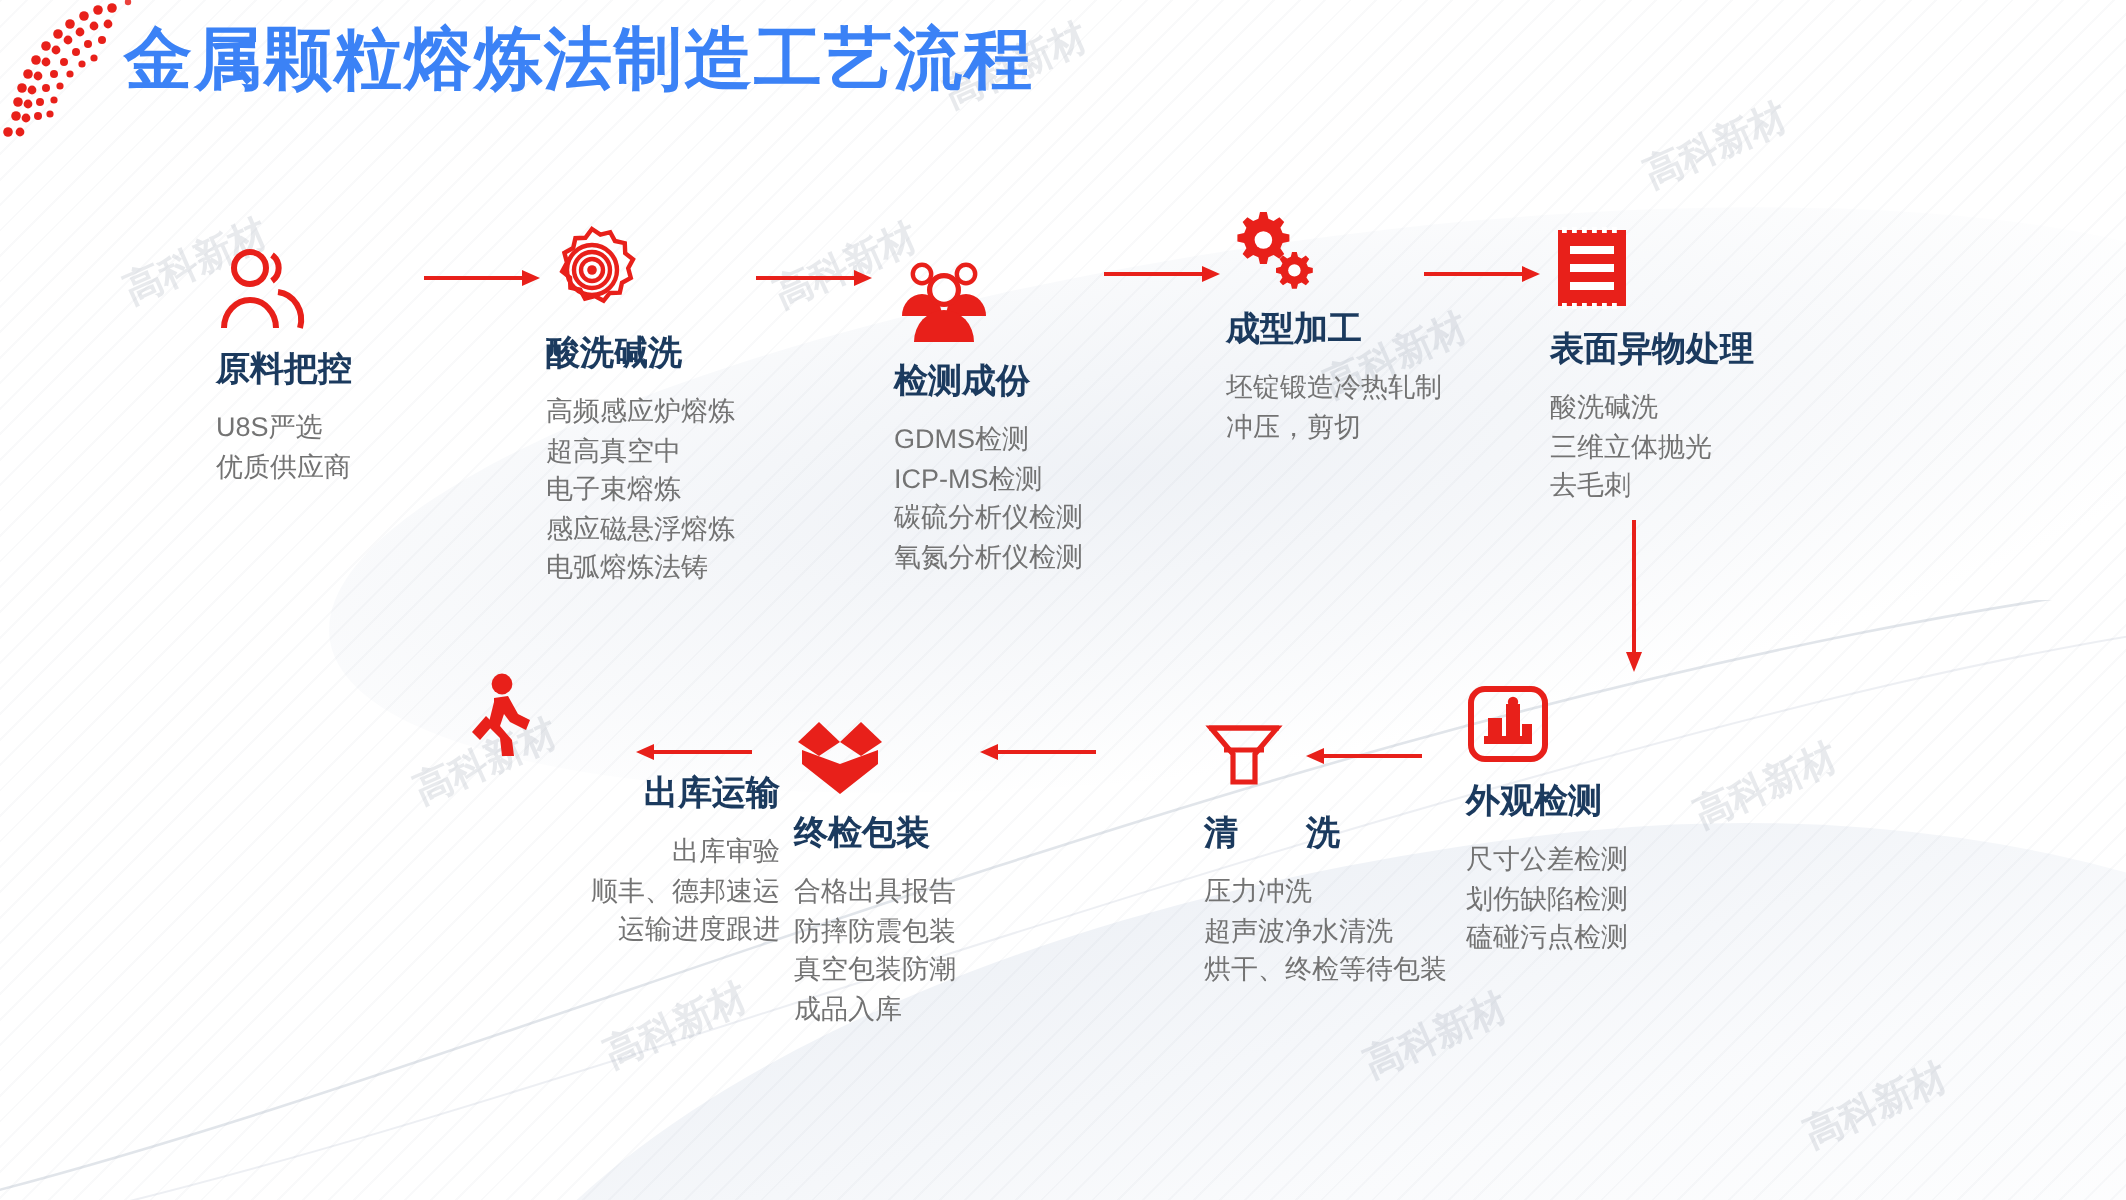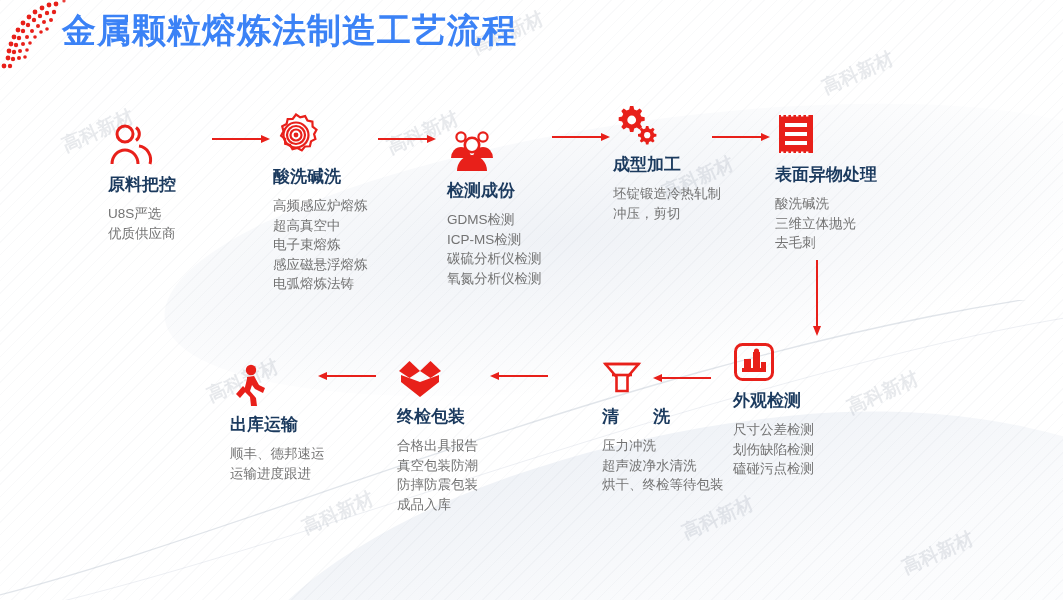--- a/index.html
+++ b/index.html
@@ -362,37 +362,38 @@
       <g fill="#e8201a">
         <path d="M23 11 L12.5 1 L2 11 l10.5 7 z"></path>
         <path d="M23 11 L33.5 1 L44 11 l-10.5 7 z"></path>
         <path d="M4 15 l19 7 19-7 v7 L23 37 L4 22 z"></path>
       </g>
         </svg>
       </div>
       <div class="step-title">终检包装</div>
       <div class="step-lines">
         <div>合格出具报告</div>
+        <div>防摔防震包装</div>
         <div>真空包装防潮</div>
-        <div>防摔防震包装</div>
         <div>成品入库</div>
       </div>
     </div>
-    <div class="step" style="left: 230px; top: 360px; width: 160px;">
+    <div class="step" style="left: 230px; top: 332px; width: 160px; text-align: right;">
       <div class="step-icon">
         <svg width="38" height="42" viewBox="0 0 38 42">
       <g fill="#e8201a">
         <circle cx="21" cy="6" r="5.2"></circle>
         <path d="M17 13 l7-1 5 9 6 3-2 5-8-4-3-4-2 6 6 7 1 8h-6l-1-9-6-6 3-12z"></path>
         <path d="M13 22 l-7 8 4 4 7-8z"></path>
       </g>
         </svg>
       </div>
       <div class="step-title">出库运输</div>
       <div class="step-lines">
+        <div>出库审验</div>
         <div>顺丰、德邦速运</div>
         <div>运输进度跟进</div>
       </div>
     </div>
     <div class="arrow-h" style="left: 212px; top: 133px;">
       <svg width="58" height="12" viewBox="0 0 58 12">
       <line x1="0" y1="6" x2="50" y2="6" stroke="#e8201a" stroke-width="2"></line>
       <polygon points="58,6 49,2 49,10" fill="#e8201a"></polygon>
       </svg>
     </div>

